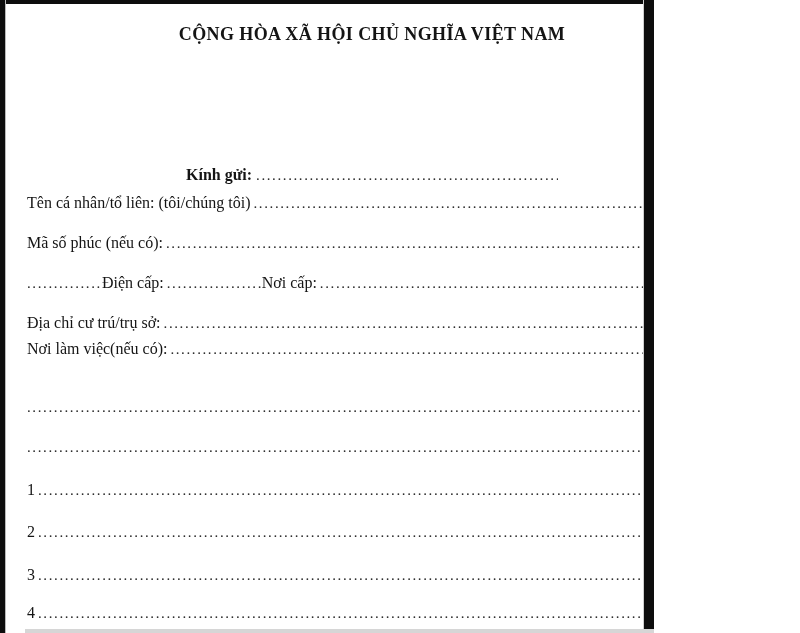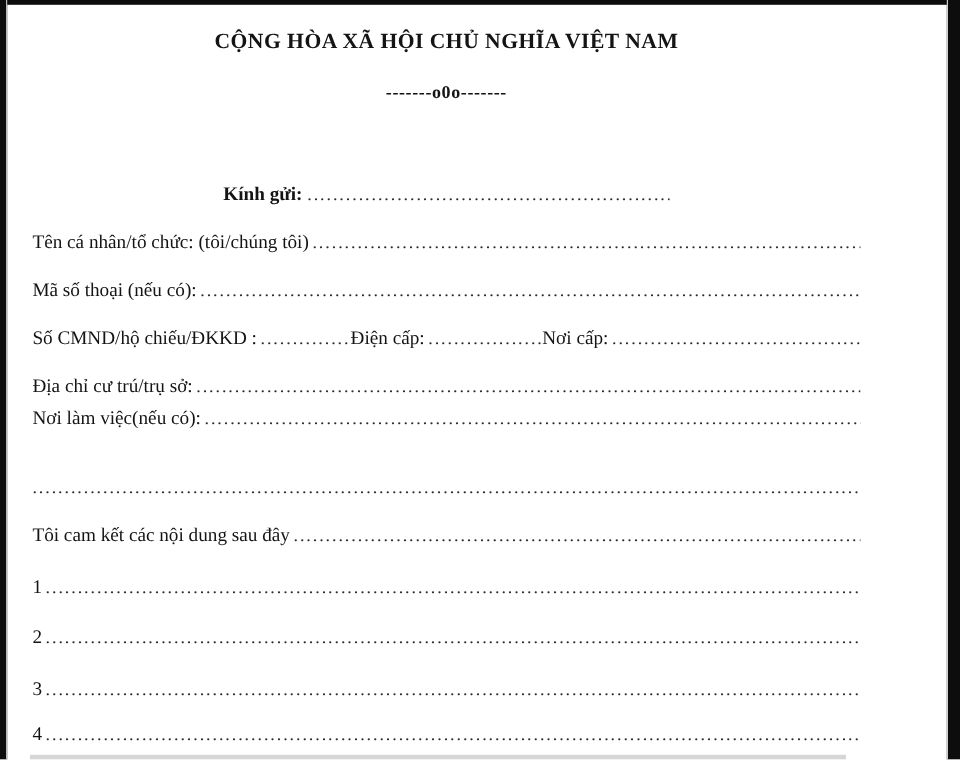--- a/index.html
+++ b/index.html
@@ -1,19 +1,19 @@
 <!DOCTYPE html>
 <html><head>
 <meta charset="utf-8">
 <style>
   * { margin:0; padding:0; box-sizing:border-box; }
   html,body { width:800px; height:633px; }
   body { font-family:"Liberation Serif","DejaVu Serif",serif; background:#ffffff; }
 
-  .page { position:relative; width:800px; height:633px; background:#ffffff; overflow:hidden; }
+  .page { position:relative; width:654px; height:633px; background:#ffffff; overflow:hidden; }
 
   
   .edge-top    { position:absolute; top:0; left:0; width:800px; height:4px;  background:#0d0d0d; }
   .edge-left   { position:absolute; top:0; left:0; width:6px;  height:633px; background:#0d0d0d; border-right:1px solid #b9b9b9; }
   .edge-right  { position:absolute; top:0; right:0; width:11px; height:633px; background:#0d0d0d; border-left:1px solid #cfcfcf; }
   .edge-bottom { position:absolute; bottom:0; left:25px; width:680px; height:4px; background:#d6d6d6; }
 
   .content { position:absolute; left:27px; top:0; width:690px; height:633px; color:#141414; }
 
   .center { text-align:center; }
@@ -24,58 +24,56 @@
 
   .row { position:absolute; left:0; right:0; display:flex; align-items:baseline; font-size:16px; line-height:22px; }
   .row .label { white-space:nowrap; flex:0 0 auto; padding-right:3px; }
 
   .leader { flex:1 1 auto; overflow:hidden; white-space:nowrap; letter-spacing:1.6px; color:#2a2a2a; font-size:15px; }
   .leader-fixed { flex:0 0 auto; overflow:hidden; white-space:nowrap; letter-spacing:1.6px; color:#2a2a2a; font-size:15px; }
   .w75 { width:75px; }
   .w95 { width:95px; }
 
   .salutation-wrap { position:absolute; top:152px; left:0; right:0; }
-  .salutation { width:372px; margin:0 auto; display:flex; align-items:baseline; font-size:16px; line-height:22px; }
+  .salutation { width:372px; margin:12px auto; display:flex; align-items:baseline; font-size:16px; line-height:22px; }
   .salutation .label { white-space:nowrap; flex:0 0 auto; padding-right:4px; font-weight:bold; }
 
   .r-f0 { top:192px; } .r-f1 { top:232px; } .r-id { top:272px; }
   .r-f2 { top:312px;align-items:center; } .r-f3 { top:338px; } .r-f4 { top:396px; }
   .r-ci { top:436px; }
   .r-n0 { top:479px; } .r-n1 { top:521px; } .r-n2 { top:564px; } .r-n3 { top:602px; }
 </style>
 </head>
 <body>
 
 <div class="page">
   <div class="edge-top"></div>
 
   <div class="content">
 
     <div class="hdr1 center">CỘNG HÒA XÃ HỘI CHỦ NGHĨA VIỆT NAM</div>
-    <div class="sep center">-------o0o-------</div>
 
     <div class="salutation-wrap">
       <div class="salutation">
         <span class="label">Kính gửi:</span>
         <span class="leader">......................................................................................................................................................................................................................................................................................</span>
       </div>
     </div>
 
     <div class="row r-f0">
-      <span class="label">Tên cá nhân/tổ chức: (tôi/chúng tôi)</span>
+      <span class="label">Tên cá nhân/tổ liên: (tôi/chúng tôi)</span>
       <span class="leader">......................................................................................................................................................................................................................................................................................</span>
     </div>
 
     <div class="row r-f1">
-      <span class="label">Mã số thoại (nếu có):</span>
+      <span class="label">Mã số phúc (nếu có):</span>
       <span class="leader">......................................................................................................................................................................................................................................................................................</span>
     </div>
 
     <div class="row r-id">
-      <span class="label">Số CMND/hộ chiếu/ĐKKD :</span>
       <span class="leader-fixed w75">......................................................................................................................................................................................................................................................................................</span>
       <span class="label">Điện cấp:</span>
       <span class="leader-fixed w95">......................................................................................................................................................................................................................................................................................</span>
       <span class="label">Nơi cấp:</span>
       <span class="leader">......................................................................................................................................................................................................................................................................................</span>
     </div>
 
     <div class="row r-f2">
       <span class="label">Địa chỉ cư trú/trụ sở:</span>
       <span class="leader">......................................................................................................................................................................................................................................................................................</span>
@@ -84,21 +82,20 @@
     <div class="row r-f3">
       <span class="label">Nơi làm việc(nếu có):</span>
       <span class="leader">......................................................................................................................................................................................................................................................................................</span>
     </div>
 
     <div class="row r-f4">
       <span class="leader">......................................................................................................................................................................................................................................................................................</span>
     </div>
 
     <div class="row r-ci">
-      <span class="label">Tôi cam kết các nội dung sau đây</span>
       <span class="leader">......................................................................................................................................................................................................................................................................................</span>
     </div>
 
     <div class="row r-n0">
       <span class="label">1</span>
       <span class="leader">......................................................................................................................................................................................................................................................................................</span>
     </div>
 
     <div class="row r-n1">
       <span class="label">2</span>

